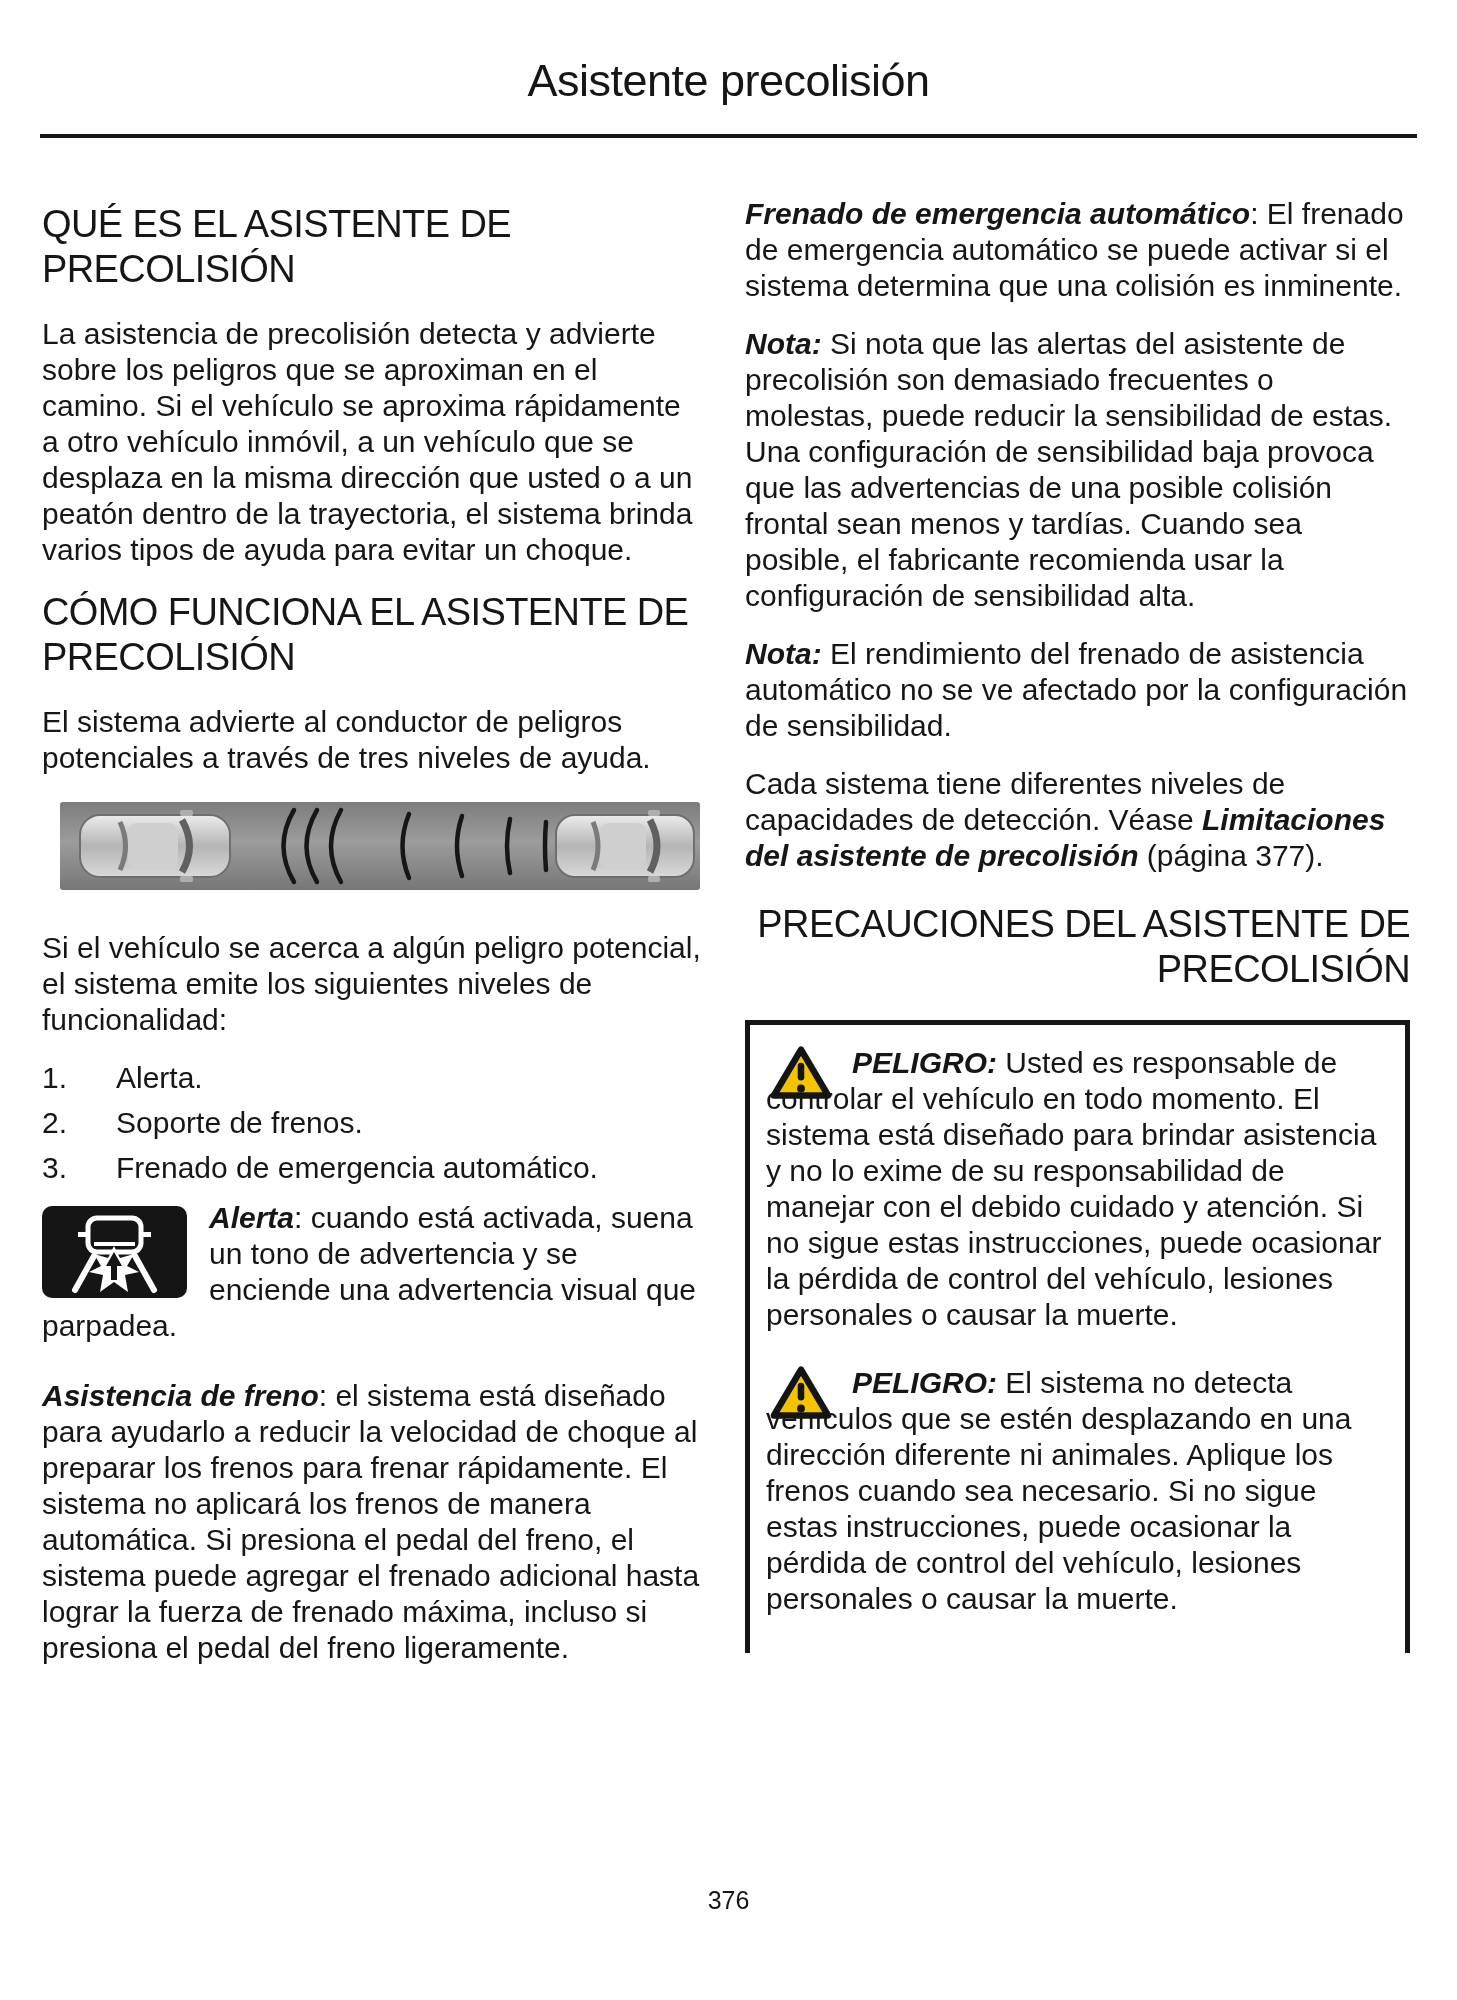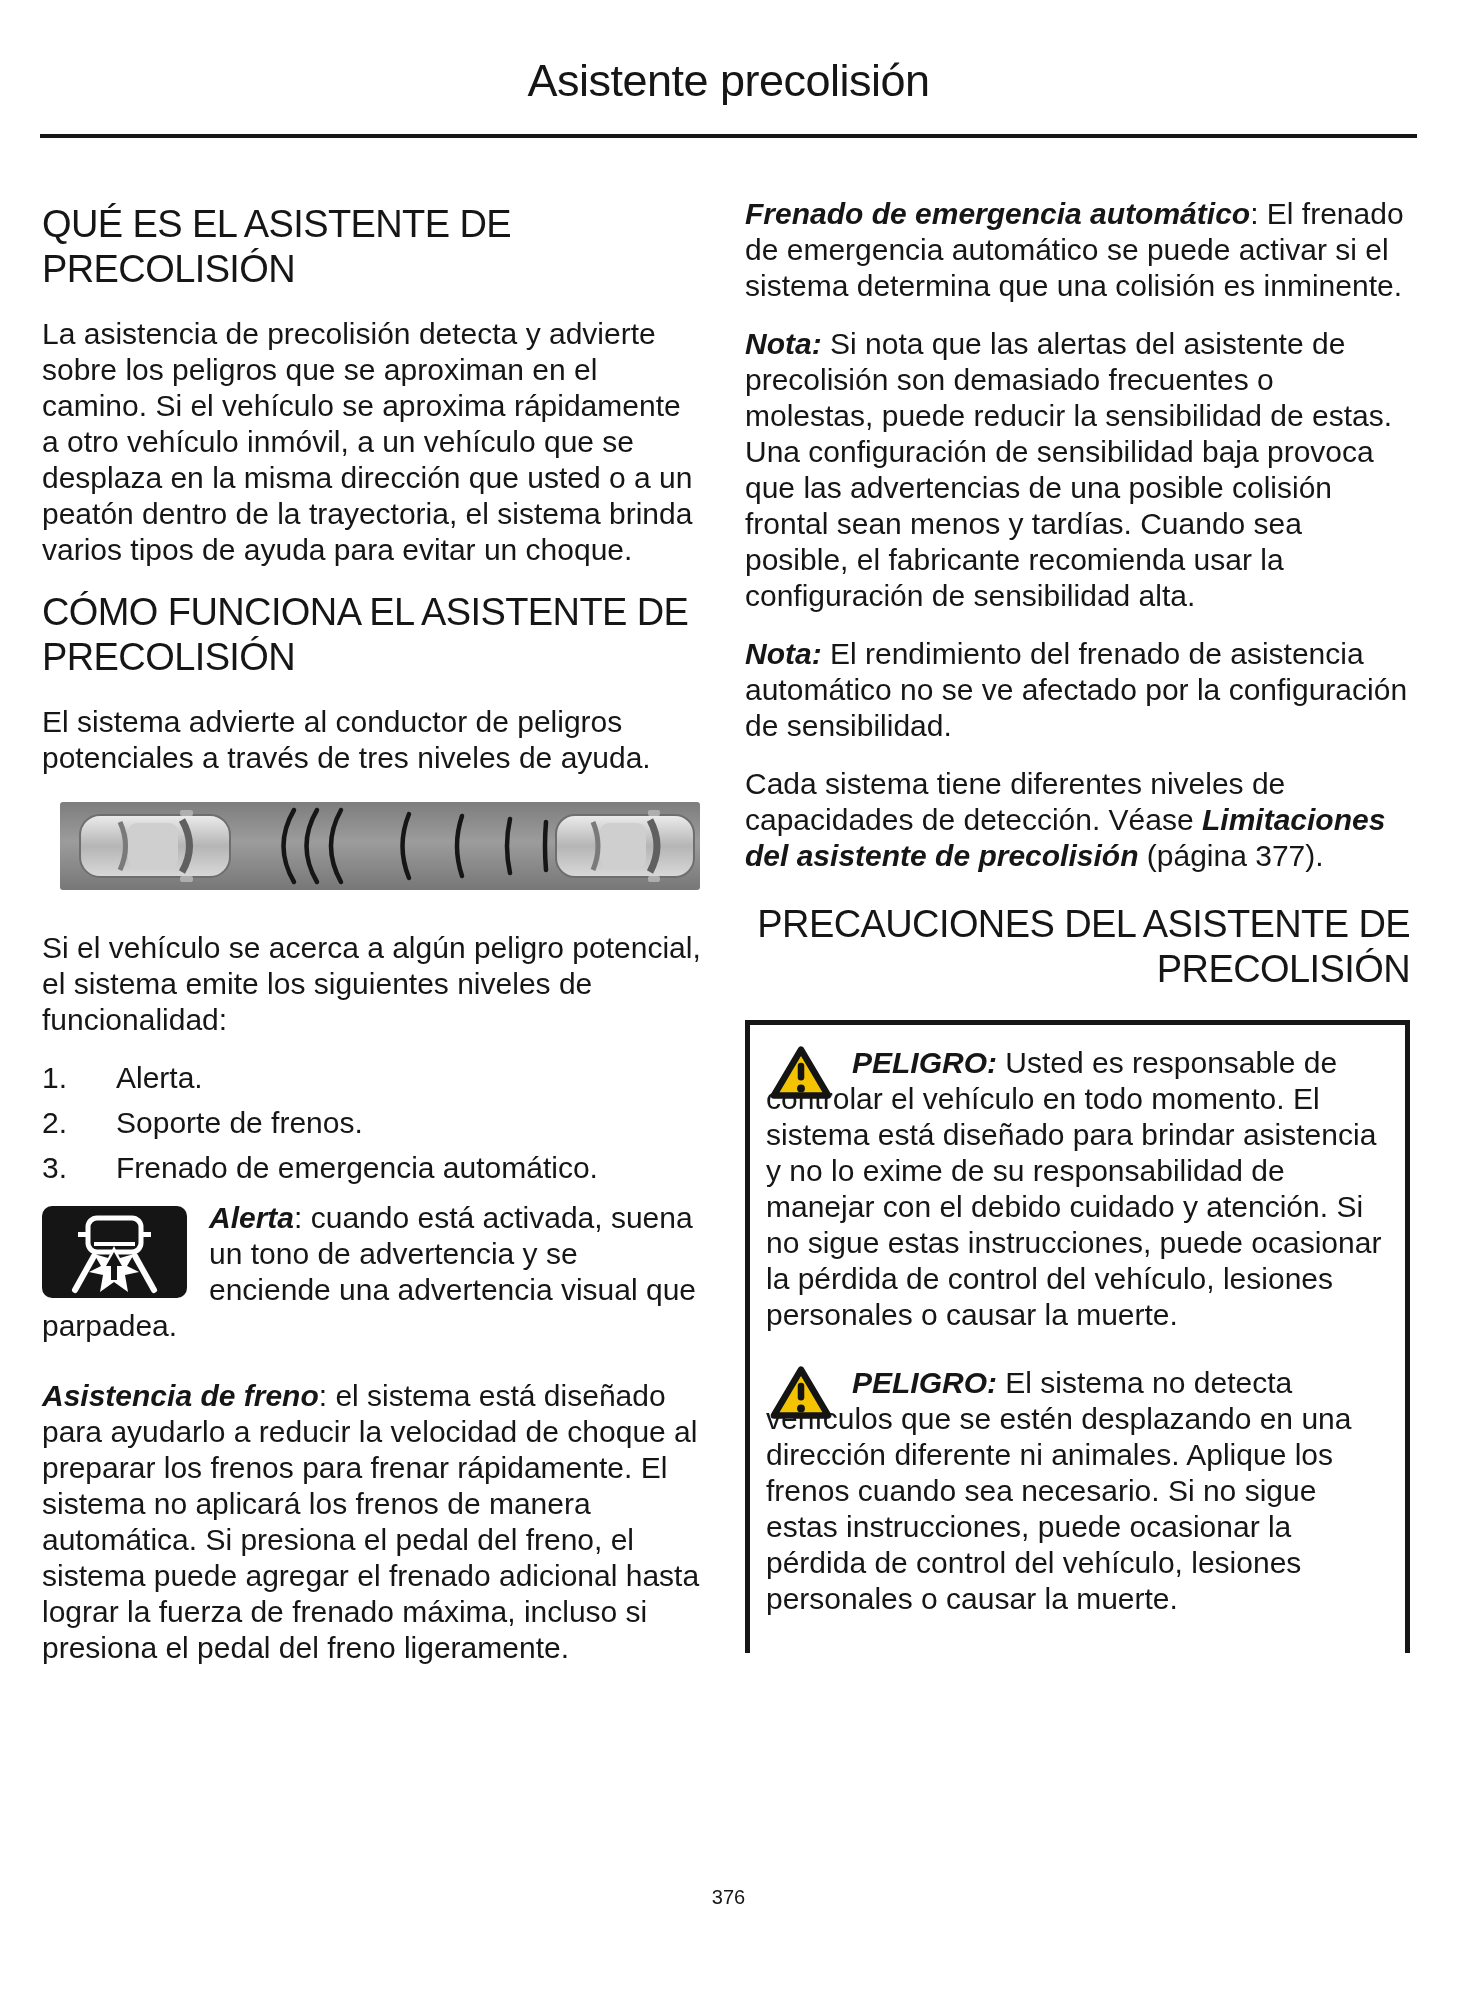--- a/index.html
+++ b/index.html
@@ -30,21 +30,21 @@
   .diagram{display:block;margin:26px 0 40px 18px;}
   .icon-para{margin-bottom:34px;}
   .icon-para::after{content:"";display:block;clear:both;}
   .alert-icon{float:left;margin:6px 22px 4px 0;}
   .precaution-box{
     border:5px solid #161616;border-bottom:none;
     padding:20px 16px 4px;margin-top:28px;
   }
   .warning{position:relative;text-indent:86px;margin-bottom:32px;}
   .warning .tri{position:absolute;left:2px;top:0;}
-  .page-number{position:absolute;top:1886px;left:0;width:100%;text-align:center;font-size:20px;}
+  .page-number{position:absolute;top:1886px;left:0;width:100%;text-align:center;font-size:25px;}
 </style>
 </head>
 <body>
 
 <div class="page">
 
   <div class="title">Asistente precolisión</div>
   <div class="rule"></div>
 
   <div class="col col-left">

